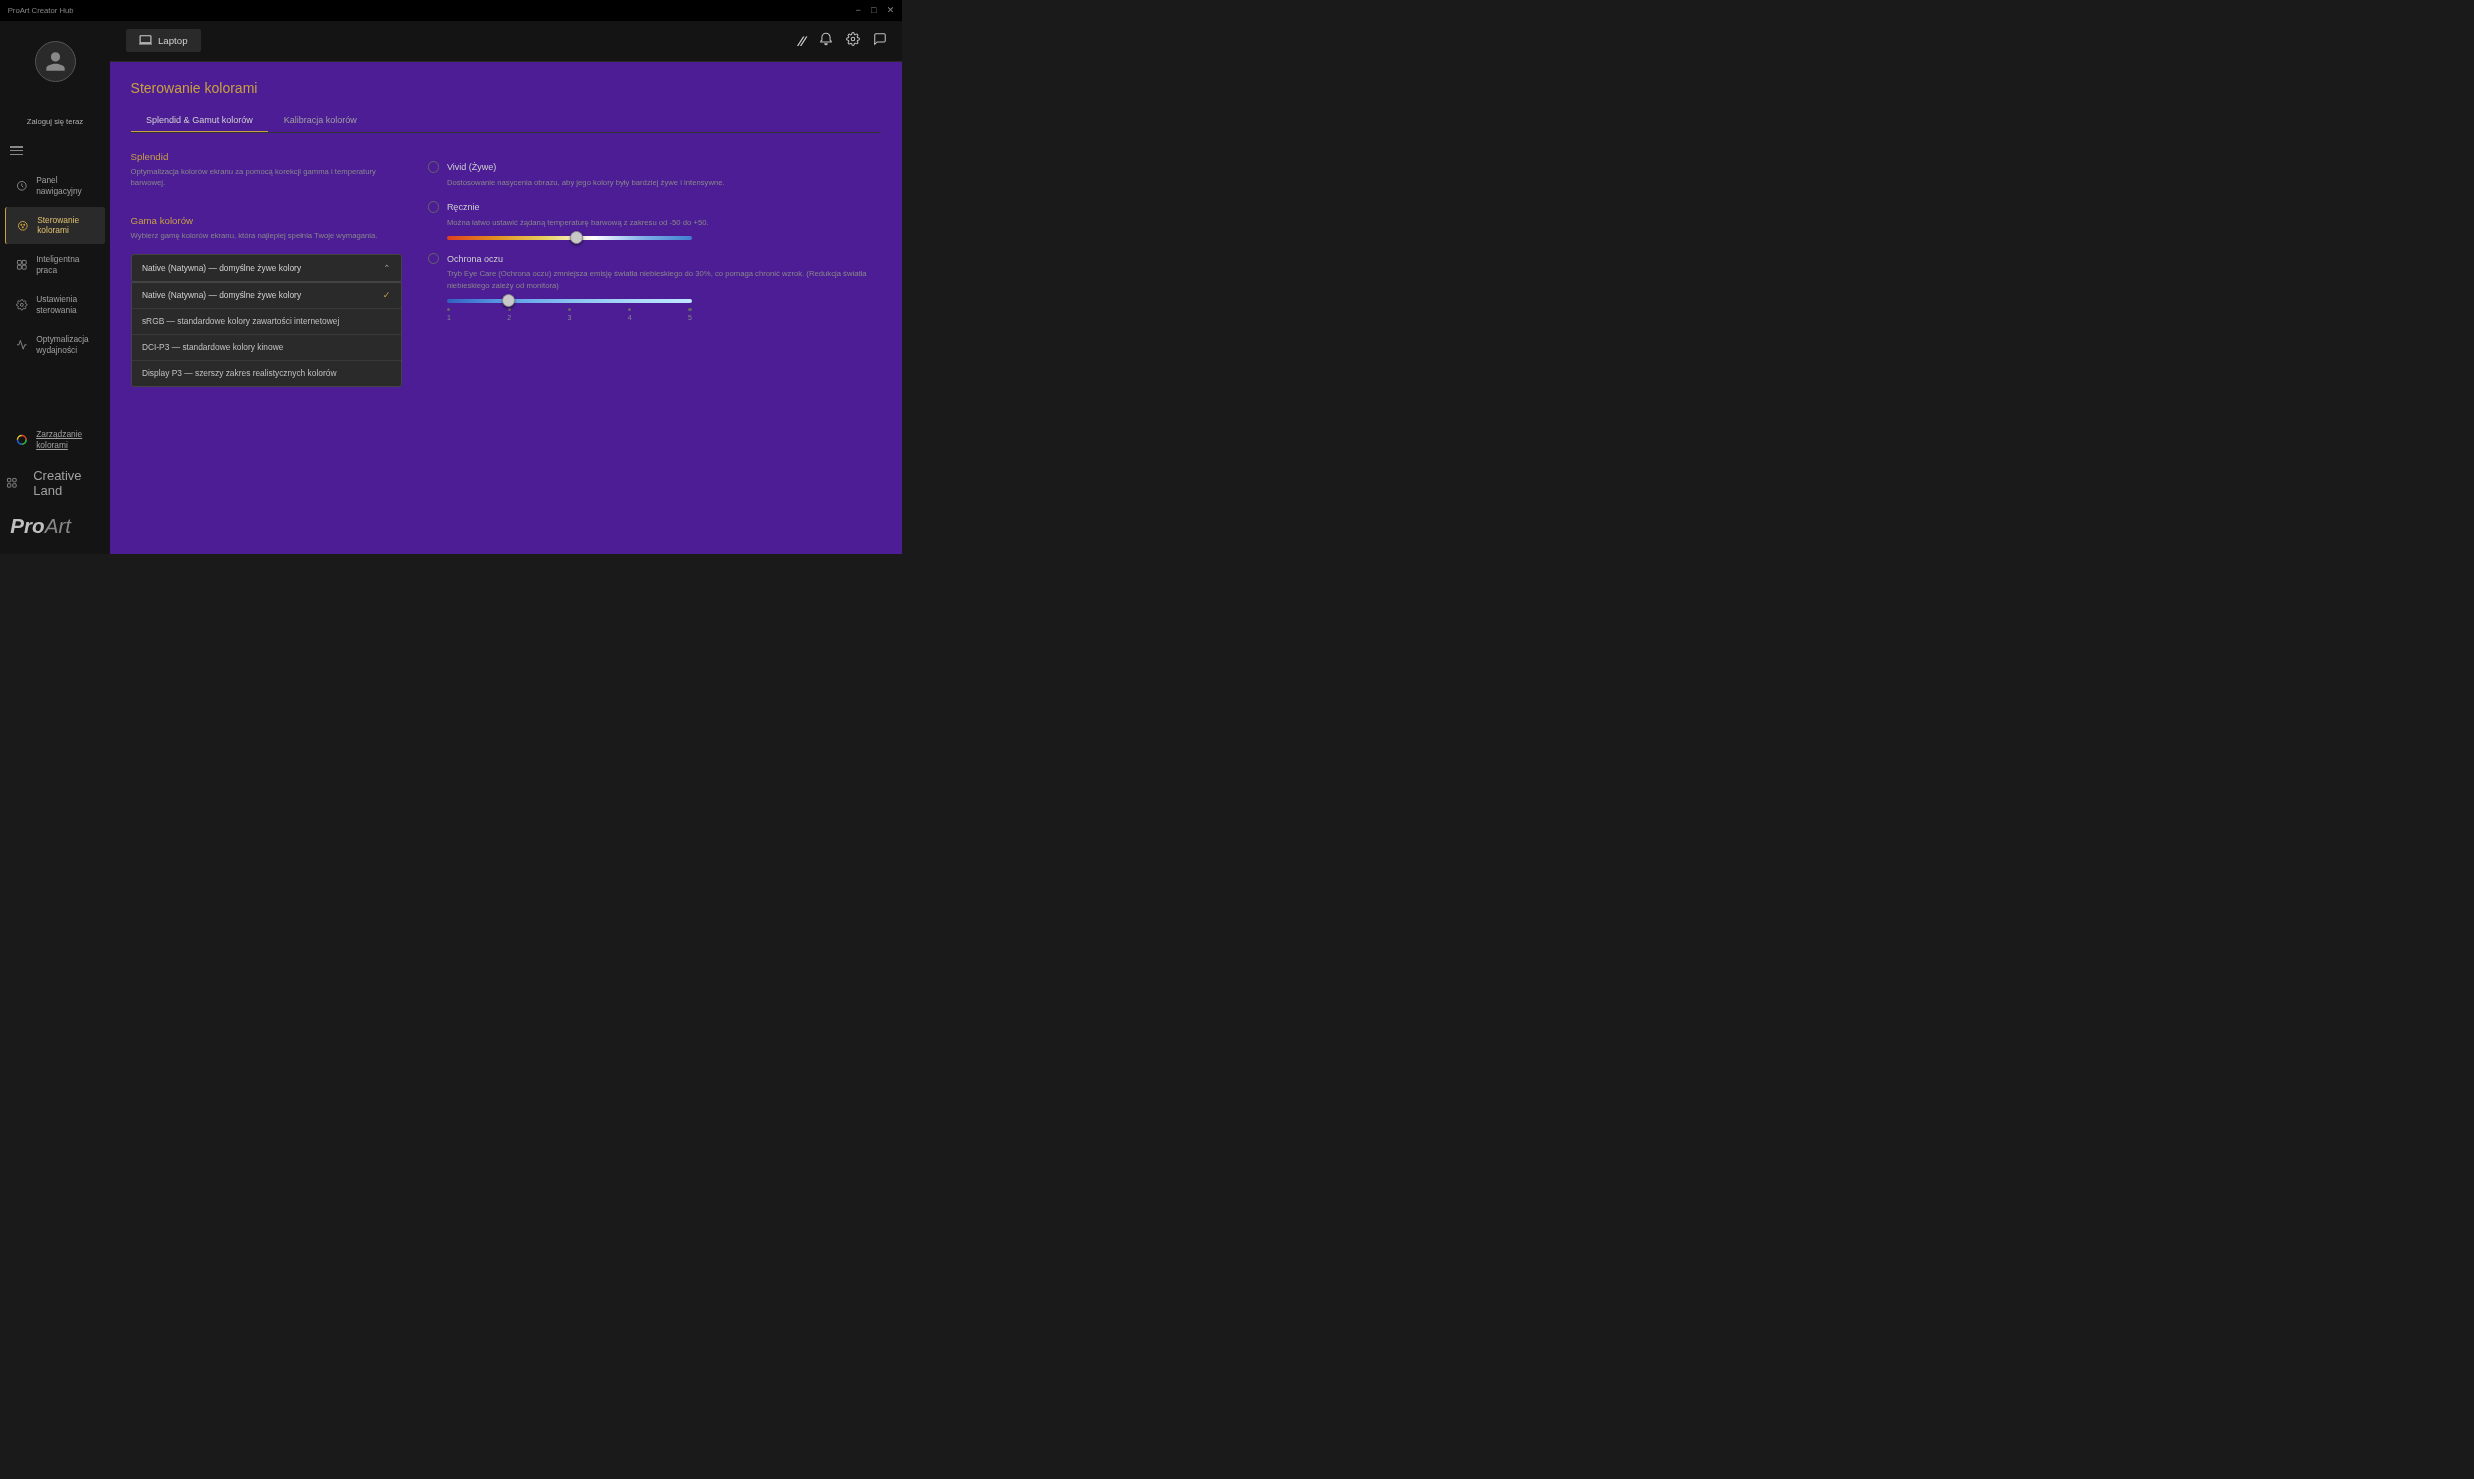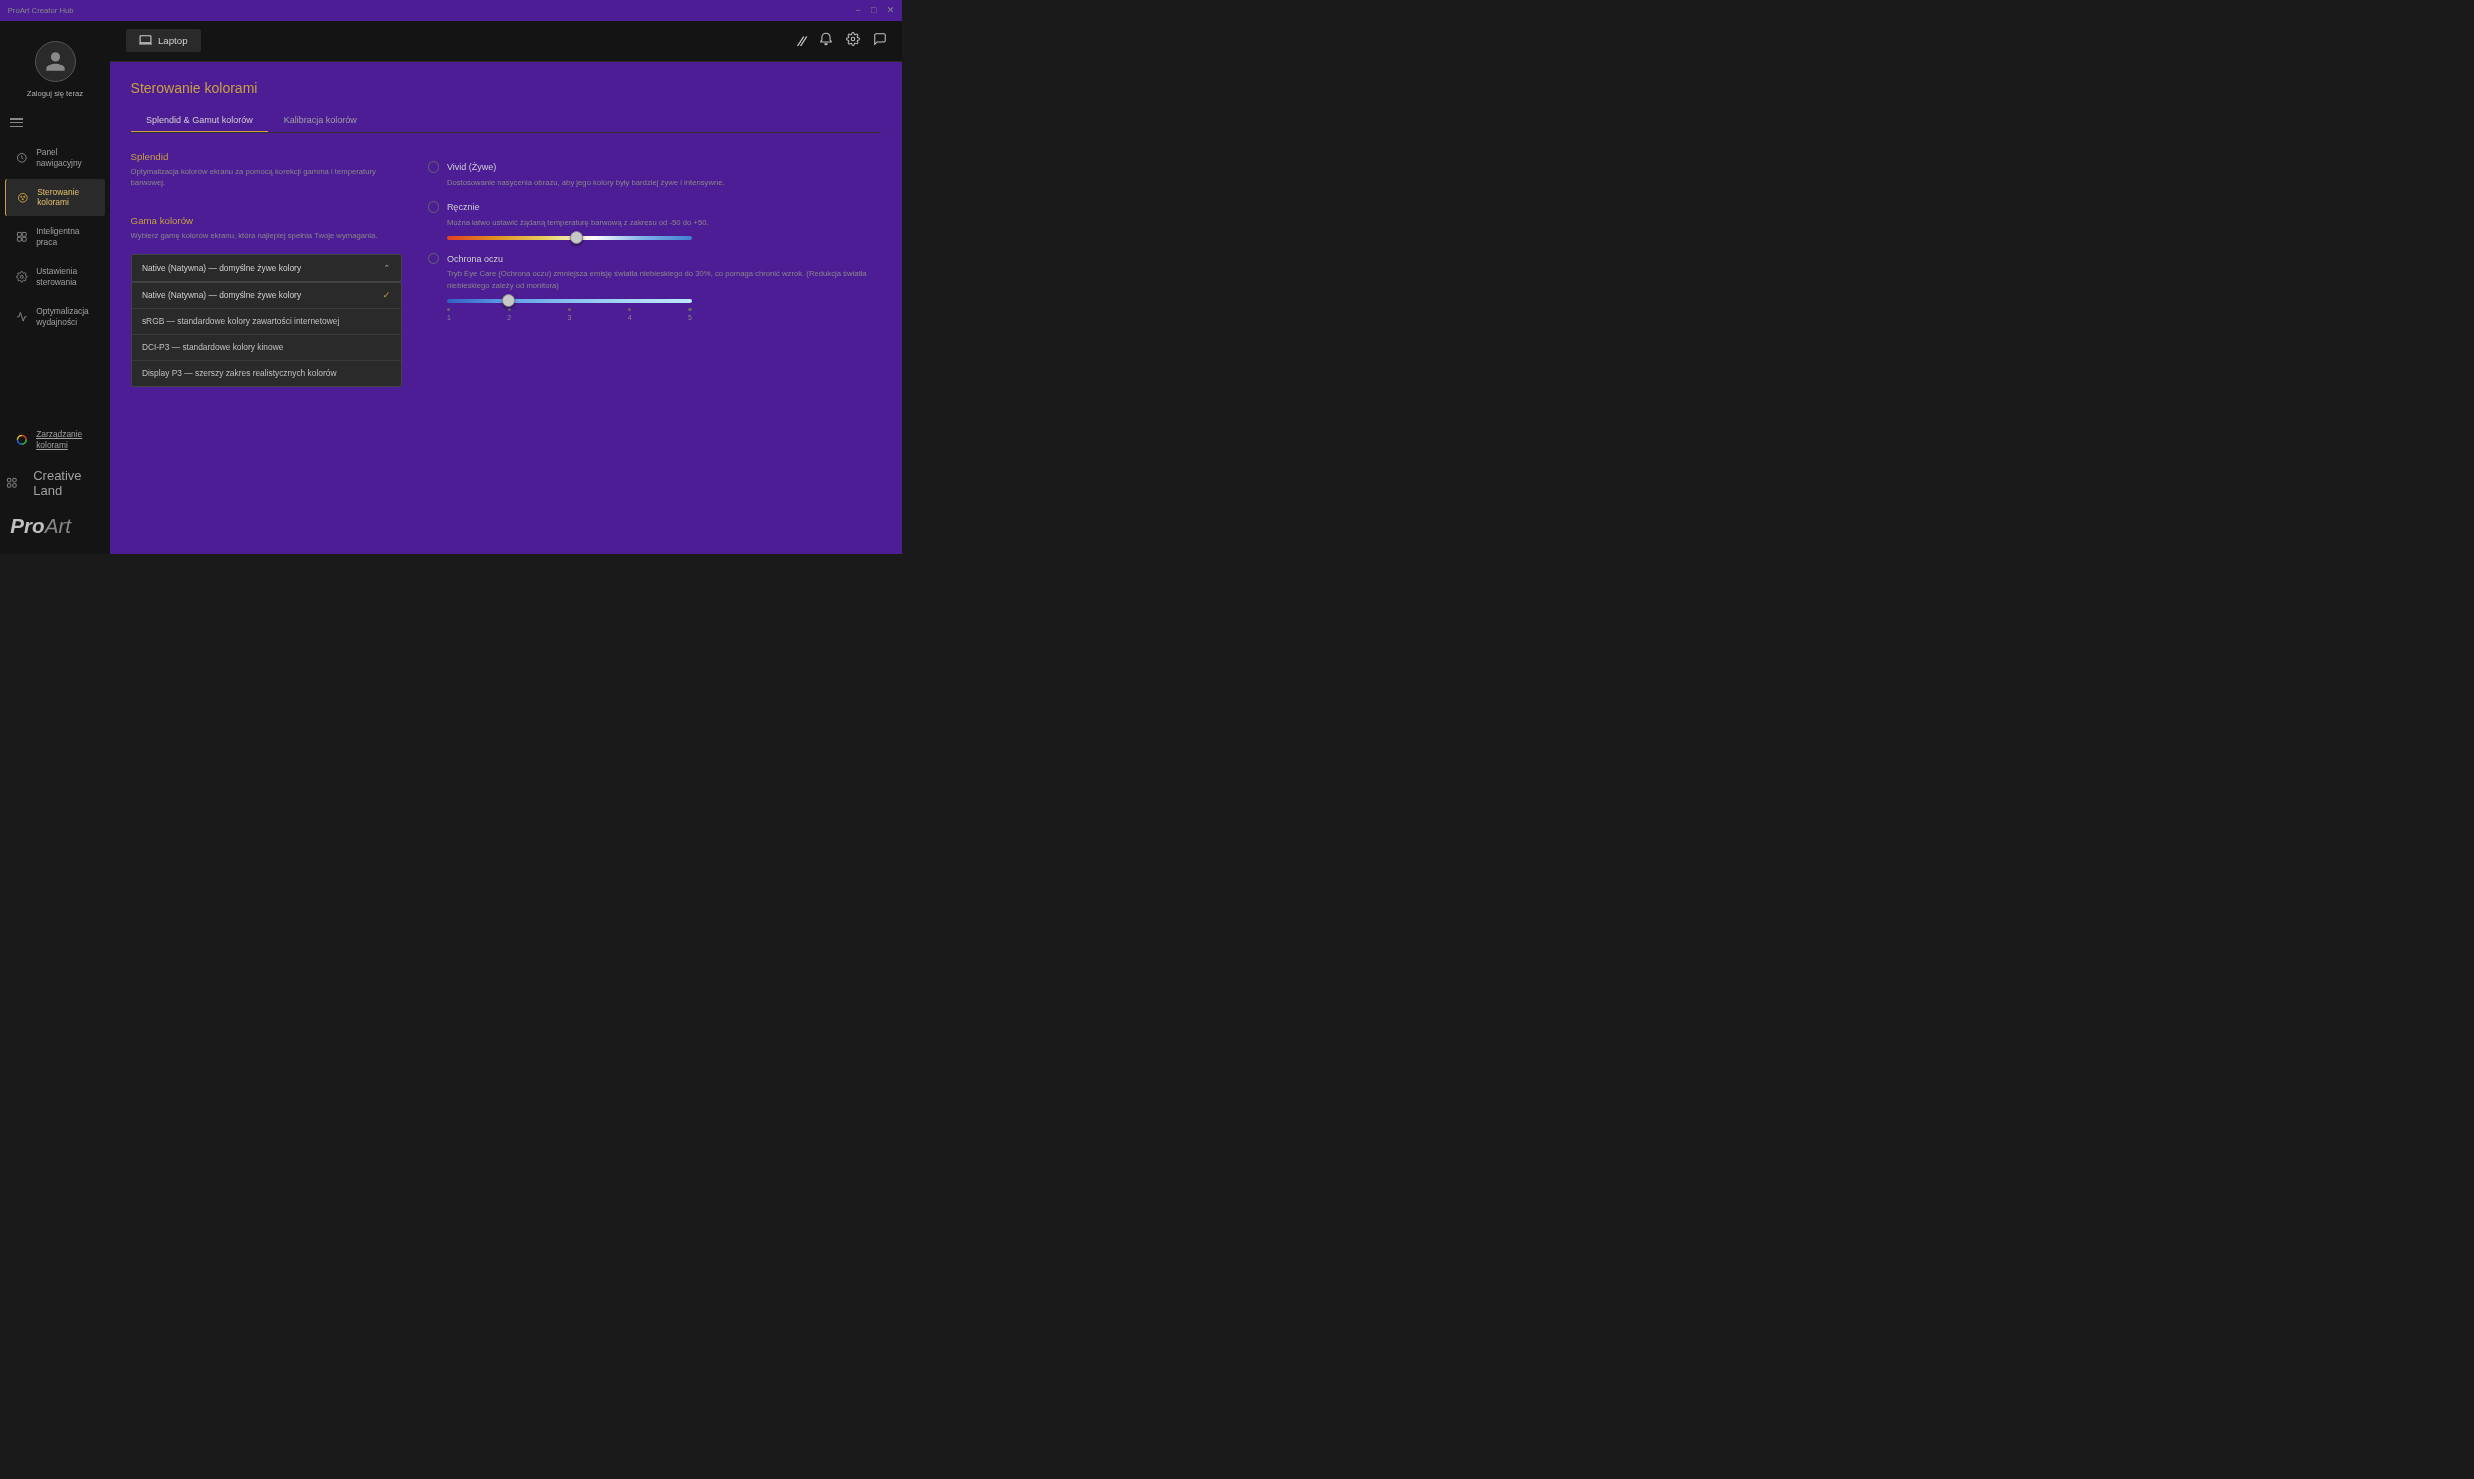--- a/index.html
+++ b/index.html
@@ -8,21 +8,21 @@
       color: #d0d0d0;
       font-family: 'Segoe UI', Arial, sans-serif;
       width: 902px;
       height: 554px;
       overflow: hidden;
       position: relative;
     }
 
     
     .titlebar {
-      background: #4c1d95;
+      background: #000000;
       height: 20.6px;
       display: flex;
       align-items: center;
       justify-content: space-between;
       padding: 0 7.7px;
     }
     .titlebar-title {
       color: #888;
       font-size: 7.7px;
     }
@@ -70,20 +70,21 @@
     }
     .avatar-circle svg {
       width: 23px;
       height: 23px;
       fill: #888;
     }
     .login-text {
       color: #b0b0b0;
       font-size: 7.7px;
       text-align: left;
+      margin-top: 28px;
     }
 
     .hamburger {
       padding: 5.2px 10.3px;
       margin-bottom: 5.2px;
     }
     .hamburger-icon {
       display: flex;
       flex-direction: column;
       gap: 2.6px;

